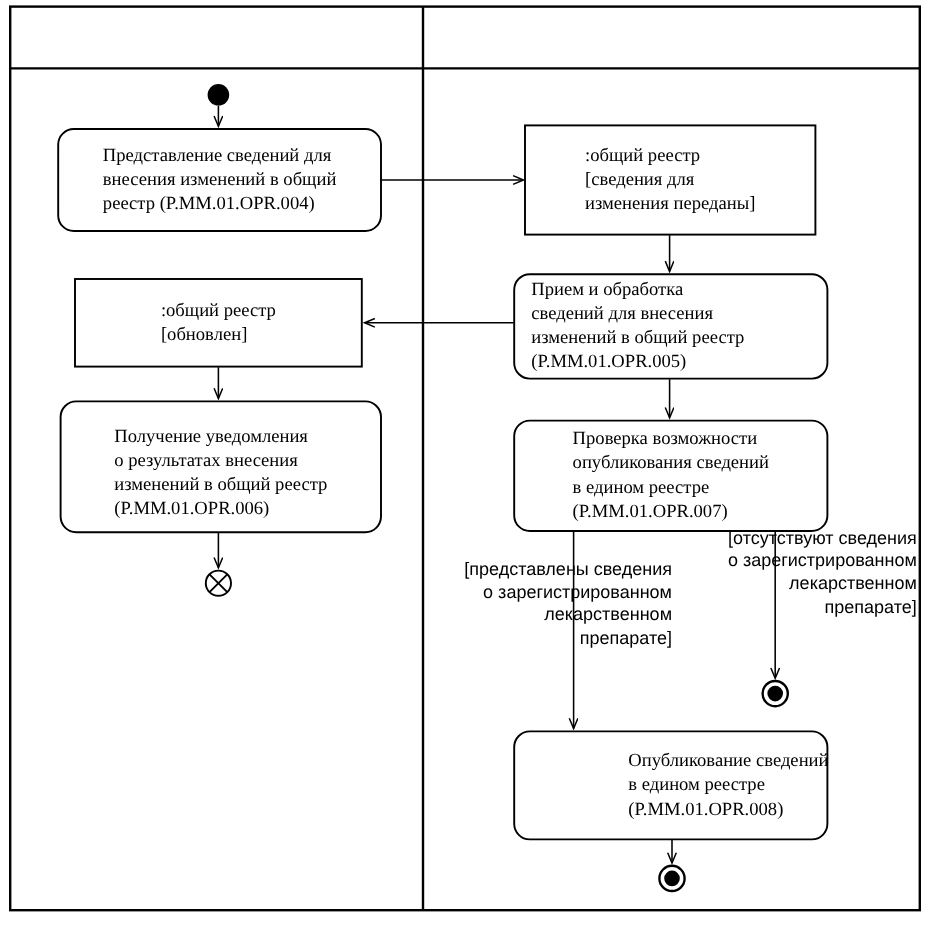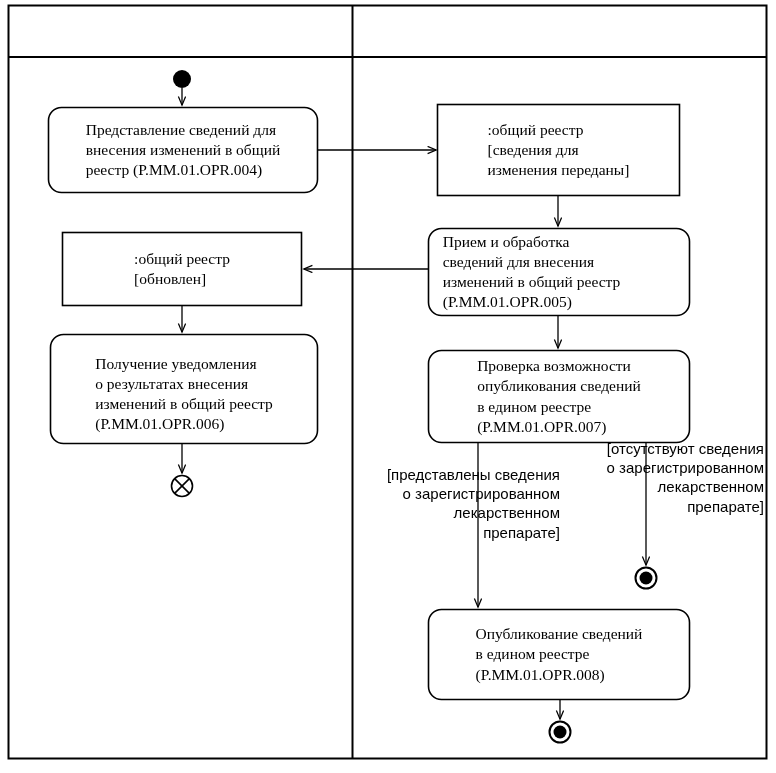--- a/index.html
+++ b/index.html
@@ -189,21 +189,21 @@
   <div class="node-text" style="left:428px; top:228px; width:207px; height:88px;">Прием и обработка
 сведений для внесения
 изменений в общий реестр
 (P.MM.01.OPR.005)</div>
 
   <div class="node-text" style="left:428px; top:350px; width:262px; height:93px;">Проверка возможности
 опубликования сведений
 в едином реестре
 (P.MM.01.OPR.007)</div>
 
-  <div class="node-text" style="left:428px; top:609px; width:262px; height:91px;">Опубликование сведений
+  <div class="node-text" style="left:428px; top:609px; width:262px; height:91px;padding-left:48px;">Опубликование сведений
 в едином реестре
 (P.MM.01.OPR.008)</div>
 
   <div class="guard-text" style="left:360px; top:465px; width:200px;">[представлены сведения
 о зарегистрированном
 лекарственном
 препарате]</div>
 
   <div class="guard-text" style="left:566px; top:439px; width:198px;">[отсутствуют сведения
 о зарегистрированном

